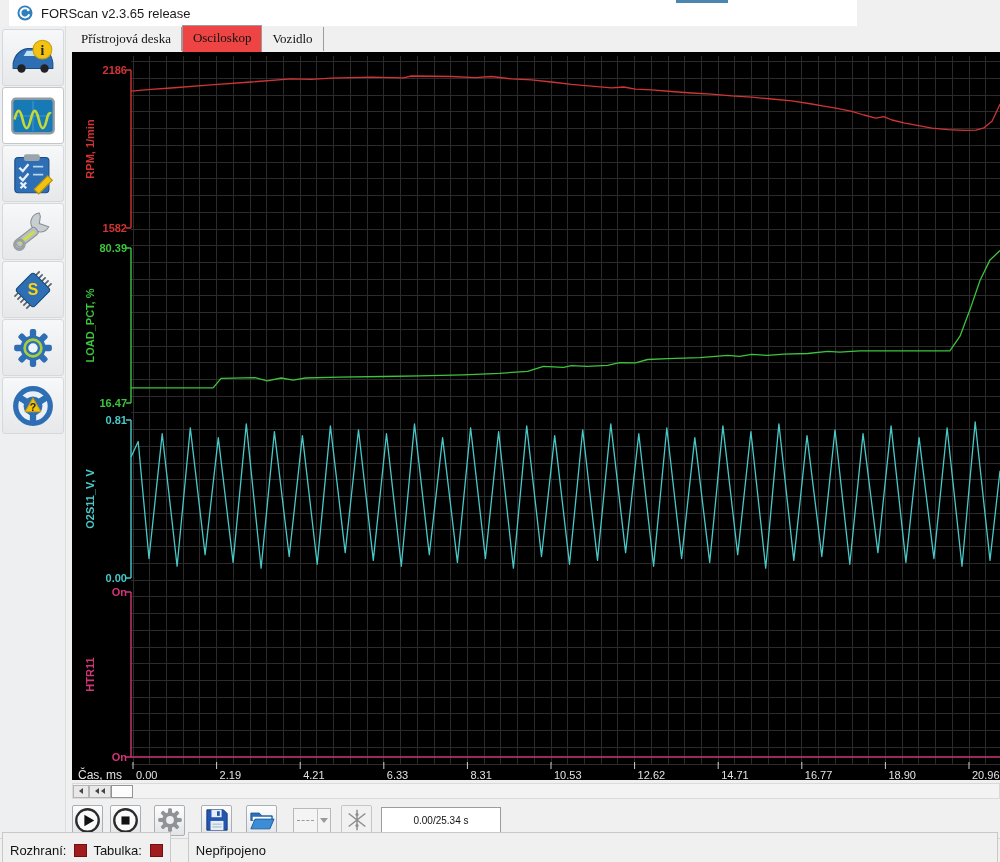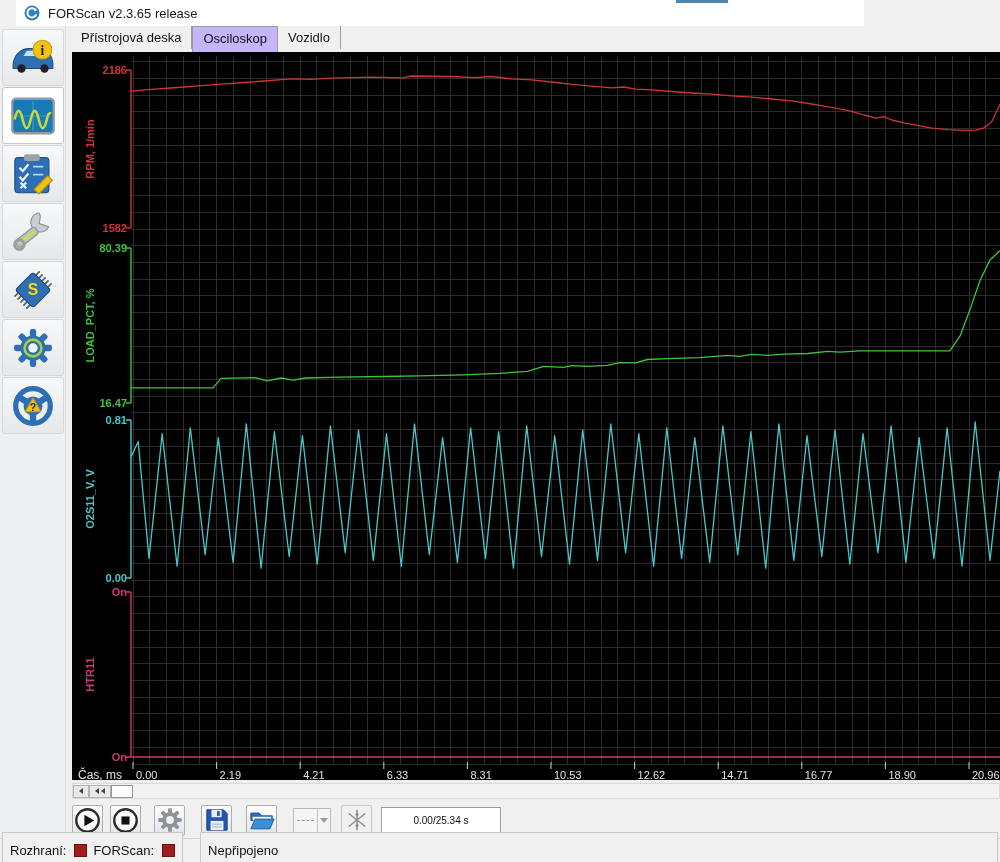--- a/index.html
+++ b/index.html
@@ -1,34 +1,34 @@
 <!DOCTYPE html>
 <html><head>
 <meta charset="utf-8">
 <style>
   html,body{margin:0;padding:0;}
   body{width:1000px;height:862px;position:relative;font-family:"Liberation Sans",sans-serif;
        background:#f0f0f0;overflow:hidden;}
 
-  .titlebar{position:absolute;top:0;left:16px;width:848px;height:26px;background:#ffffff;
+  .titlebar{position:absolute;top:0;left:9px;width:848px;height:26px;background:#ffffff;
             display:flex;align-items:center;padding-left:8px;box-sizing:border-box;}
   .titlebar .ttl{font-size:13px;color:#1a1a1a;margin-left:8px;}
   .bluestrip{position:absolute;left:676px;top:0;width:52px;height:3px;background:#4b86b0;}
 
   .sidebar{position:absolute;left:0;top:26px;width:66px;height:812px;background:#edeff1;
            padding-top:3px;box-sizing:border-box;border-right:1px solid #dcdfe2;}
   .side-btn{width:62px;height:57px;margin:0 0 1px 2px;display:flex;align-items:center;
             justify-content:center;background:linear-gradient(#f7f8f9,#e6e8ea);
             border:1px solid #d6d9dc;border-radius:3px;box-sizing:border-box;}
   .side-btn.selected{background:#ffffff;border-color:#c3c7cb;}
 
   .main{position:absolute;left:66px;top:26px;width:934px;height:812px;}
-  .tabbar{height:26px;display:flex;align-items:flex-start;padding-left:5px;}
+  .tabbar{height:26px;display:flex;align-items:center;padding-left:5px;font-family:Liberation Serif, serif;}
   .tab{font-size:13px;color:#111;padding:5px 10px 4px;border-right:1px solid #9c9c9c;line-height:1.1;}
-  .tab.active{background:#c4b5fd;border:1px solid #9c9c9c;border-bottom:none;padding-bottom:8px;}
+  .tab.active{background:#ef4444;border:1px solid #9c9c9c;border-bottom:none;padding-bottom:8px;}
 
   .plot{position:absolute;left:6px;top:26px;width:928px;height:728px;background:#000;}
 
   .scrollrow{position:absolute;left:6px;top:757px;width:928px;height:16px;background:#f3f3f3;
              border:1px solid #dadada;box-sizing:border-box;display:flex;align-items:center;}
   .sc-btn{width:16px;height:13px;background:#e9e9e9;border:1px solid #b4b4b4;box-sizing:border-box;
           display:flex;align-items:center;justify-content:center;}
   .sc-btn.dbl{width:22px;}
   .sc-thumb{width:22px;height:13px;background:#fdfdfd;border:1px solid #949494;box-sizing:border-box;}
 
@@ -264,19 +264,19 @@
       </svg>
     </div>
     <div class="timebox">0.00/25.34 s</div>
   </div>
 </div>
 
 <div class="statusbar">
   <div class="panel">
     <span class="mr2">Rozhraní:</span>
     <span class="sq"></span>
-    <span class="mr2">FORScan:</span>
+    <span class="mr2">Tabulka:</span>
     <span class="sq"></span>
   </div>
   <div class="panel grow">
     <span>Nepřipojeno</span>
   </div>
 </div>
 
 </body></html>

